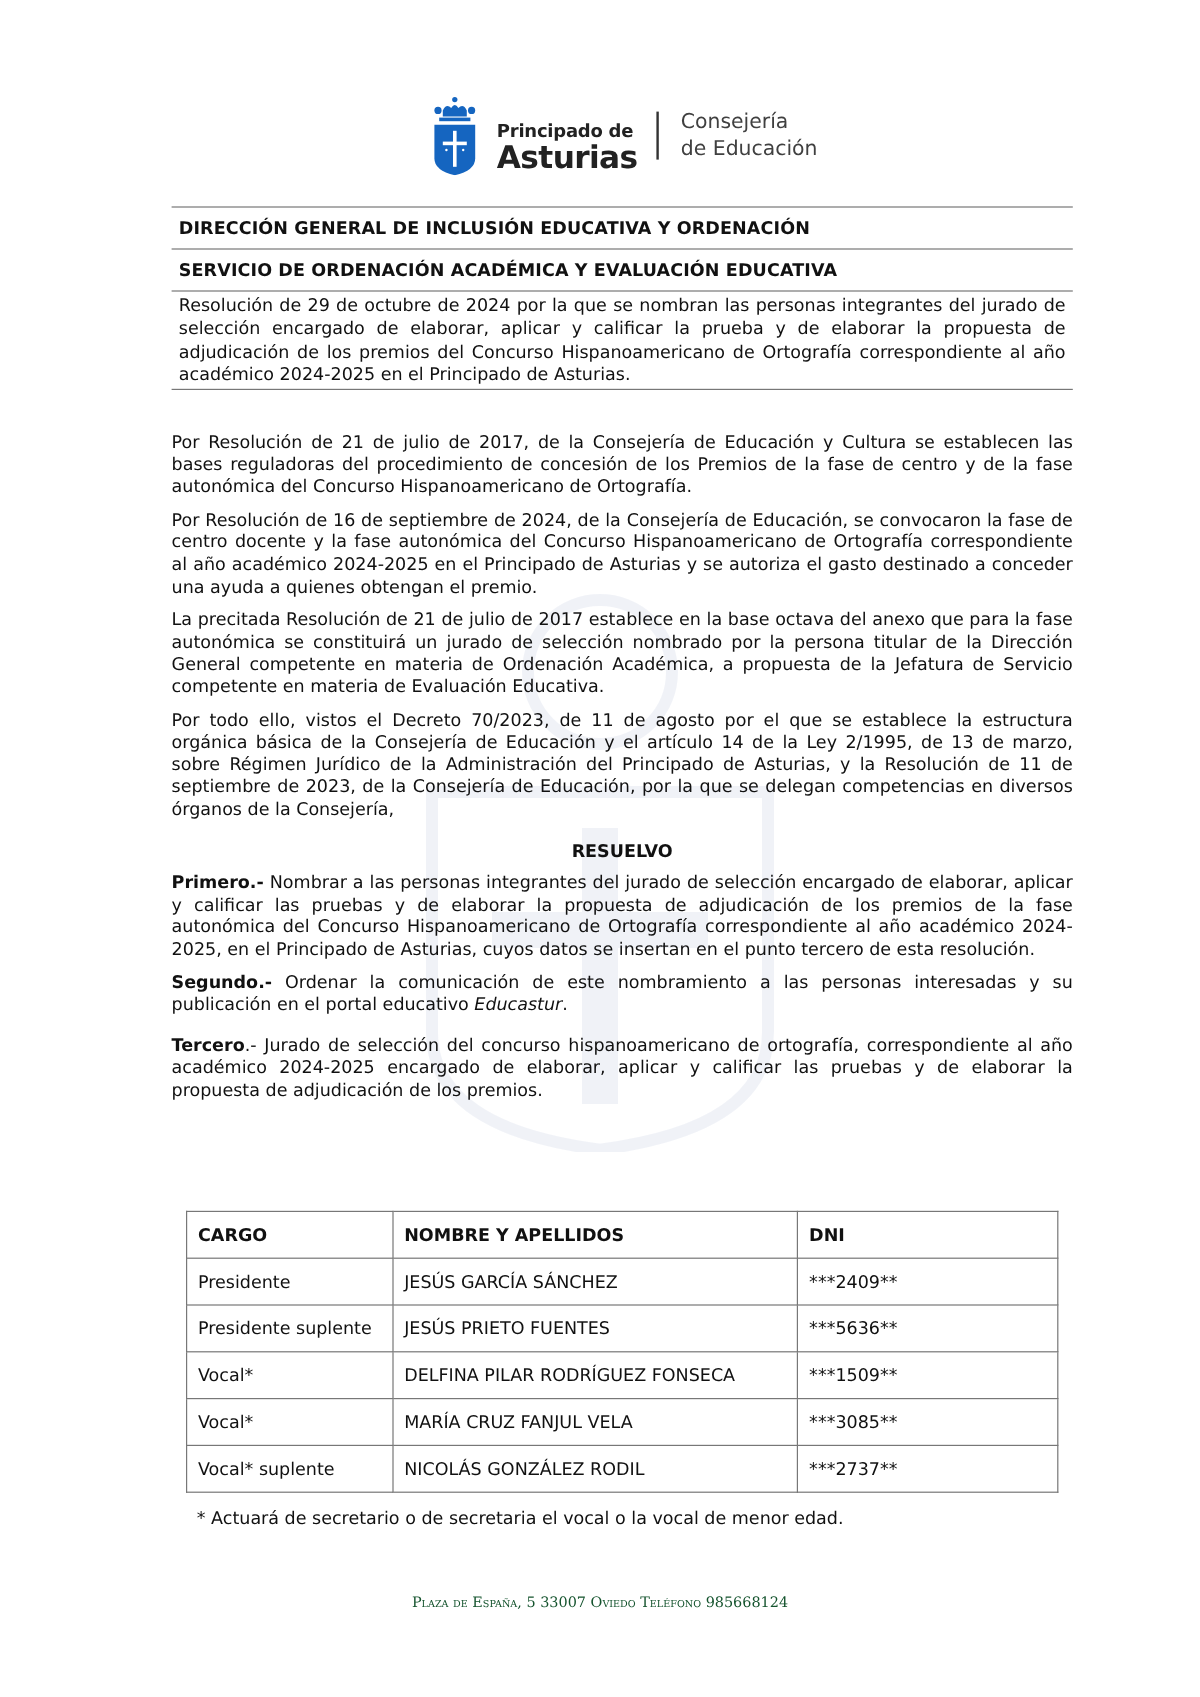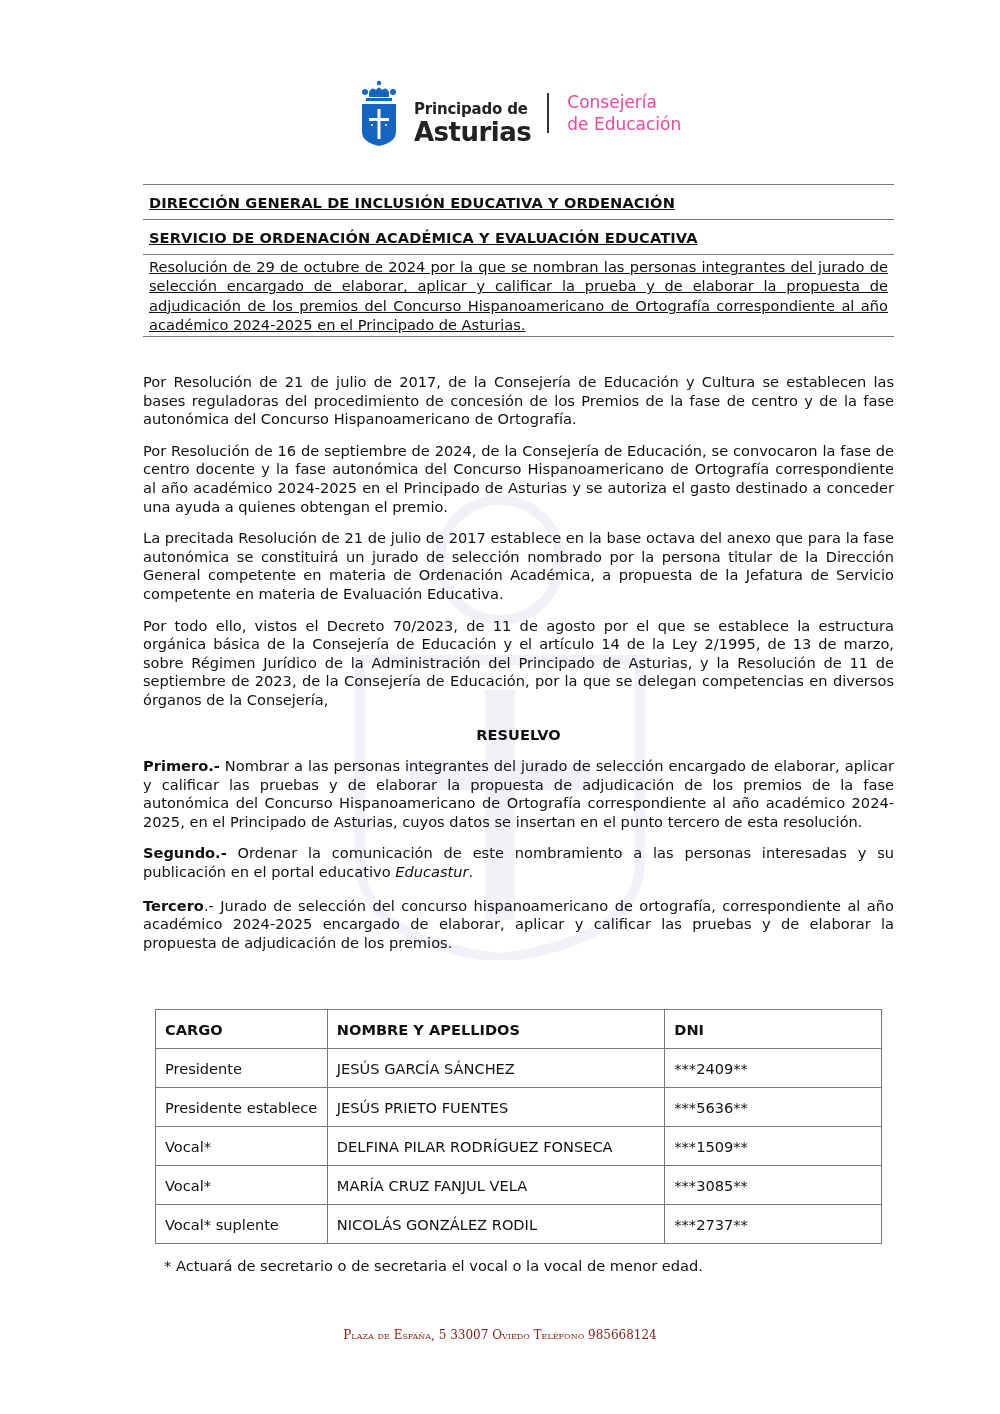--- a/index.html
+++ b/index.html
@@ -12,51 +12,51 @@
       opacity: 0.06; pointer-events: none;
     }
     .header-logo {
       position: absolute; left: 360px; top: 80px; height: 66px; display: flex; align-items: center;
     }
     .shield { width: 38px; height: 66px; margin-right: 16px; }
     .brand { font-family: "DejaVu Sans", sans-serif; color: #222; line-height: 1; }
     .brand .l1 { font-size: 15px; font-weight: bold; letter-spacing: -0.2px; margin-top: 20px; }
     .brand .l2 { font-size: 26px; font-weight: bold; letter-spacing: -0.5px; margin-top: 2px; }
     .brand-sep { width: 2px; height: 40px; background: #333; margin: 0 18px 0 16px; }
-    .dept { color: #ec4899; font-size: 17px; line-height: 22px; }
+    .dept { color: #404040; font-size: 17px; line-height: 22px; }
 
     .hdr-box { position: absolute; left: 143px; width: 751px; }
     .rule { border-top: 1.5px solid #777; }
     .hdr-title {
       font-weight: bold; font-size: 14.6px; padding: 9px 6px 8px 6px; letter-spacing: 0.1px;
     }
     .hdr-res {
       font-size: 14.6px; line-height: 19.4px; padding: 2px 6px 1px 6px; text-align: justify;
     }
 
     .body-text {
       position: absolute; left: 143px; width: 751px;
       font-size: 14.6px; line-height: 18.6px; text-align: justify;
     }
-    .body-text p { margin: 13px 0 9px 0; }
+    .body-text p { margin: 0 0 9px 0; }
     .resuelvo { text-align: center; font-weight: bold; margin: 16px 0 8px 0 !important; }
     .mt { margin-top: 15px !important; }
 
     table.jury {
       position: absolute; left: 155px; top: 1009px; width: 727px;
       border-collapse: collapse; font-size: 14.6px;
     }
     table.jury th, table.jury td {
       border: 1px solid #777; height: 38px; padding: 0 9px; text-align: left; vertical-align: middle;
     }
     table.jury th { font-weight: bold; }
     .note { position: absolute; left: 164px; top: 1257px; font-size: 14.6px; }
     .footer {
       position: absolute; left: 0; width: 1000px; top: 1328px; text-align: center;
-      font-family: "DejaVu Serif", serif; font-variant: small-caps; color: #7f1d1d; font-size: 12px;
+      font-family: "DejaVu Serif", serif; font-variant: small-caps; color: #14532d; font-size: 12px;
     }
   </style>
 </head>
 <body>
 
 <svg class="watermark" viewBox="0 0 320 480">
   <path d="M20 180 L300 180 L300 380 Q300 460 160 478 Q20 460 20 380 Z" fill="none" stroke="#1a3a8a" stroke-width="10"></path>
   <rect x="145" y="210" width="30" height="230" fill="#1a3a8a"></rect>
   <rect x="70" y="280" width="180" height="30" fill="#1a3a8a"></rect>
   <circle cx="160" cy="80" r="60" fill="none" stroke="#1a3a8a" stroke-width="10"></circle>
@@ -79,21 +79,21 @@
     <div class="l1">Principado de</div>
     <div class="l2">Asturias</div>
   </div>
   <div class="brand-sep"></div>
   <div class="dept">
     <div>Consejería</div>
     <div>de Educación</div>
   </div>
 </div>
 
-<div class="hdr-box" style="top:184px;text-decoration:underline;">
+<div class="hdr-box" style="top:172px;">
   <div class="rule"></div>
   <div class="hdr-title">DIRECCIÓN GENERAL DE INCLUSIÓN EDUCATIVA Y ORDENACIÓN</div>
   <div class="rule"></div>
   <div class="hdr-title">SERVICIO DE ORDENACIÓN ACADÉMICA Y EVALUACIÓN EDUCATIVA</div>
   <div class="rule"></div>
   <div class="hdr-res">Resolución de 29 de octubre de 2024 por la que se nombran las personas integrantes del jurado de selección encargado de elaborar, aplicar y calificar la prueba y de elaborar la propuesta de adjudicación de los premios del Concurso Hispanoamericano de Ortografía correspondiente al año académico 2024-2025 en el Principado de Asturias.</div>
   <div class="rule"></div>
 </div>
 
 <div class="body-text" style="top:360px;">
@@ -120,21 +120,21 @@
       <th>DNI</th>
     </tr>
   </thead>
   <tbody>
     <tr>
       <td>Presidente</td>
       <td>JESÚS GARCÍA SÁNCHEZ</td>
       <td>***2409**</td>
     </tr>
     <tr>
-      <td>Presidente establece</td>
+      <td>Presidente suplente</td>
       <td>JESÚS PRIETO FUENTES</td>
       <td>***5636**</td>
     </tr>
     <tr>
       <td>Vocal*</td>
       <td>DELFINA PILAR RODRÍGUEZ FONSECA</td>
       <td>***1509**</td>
     </tr>
     <tr>
       <td>Vocal*</td>

